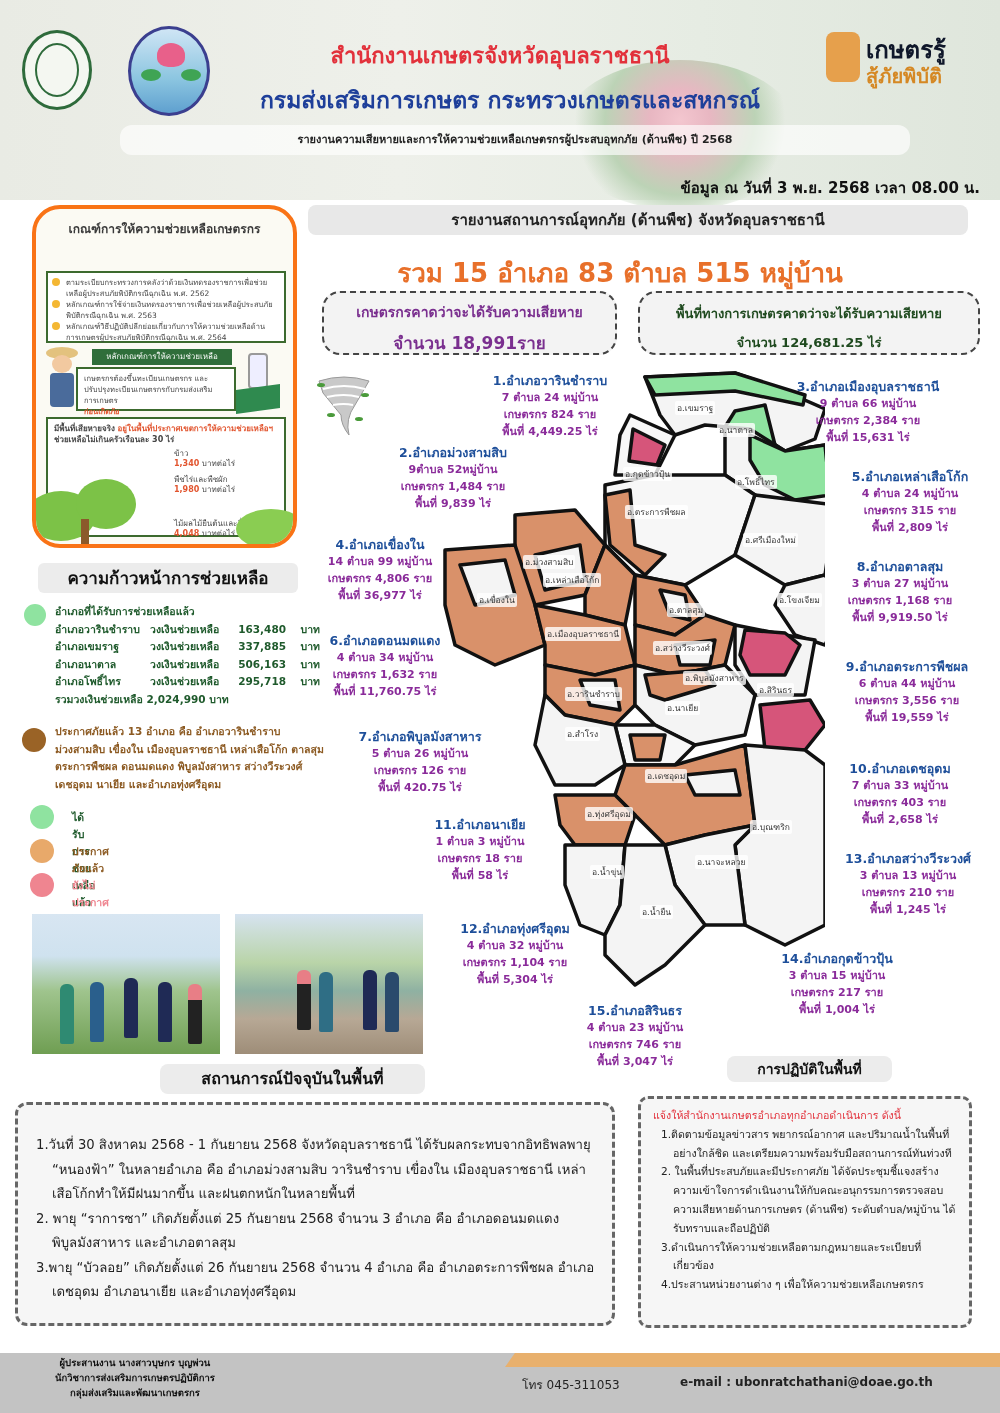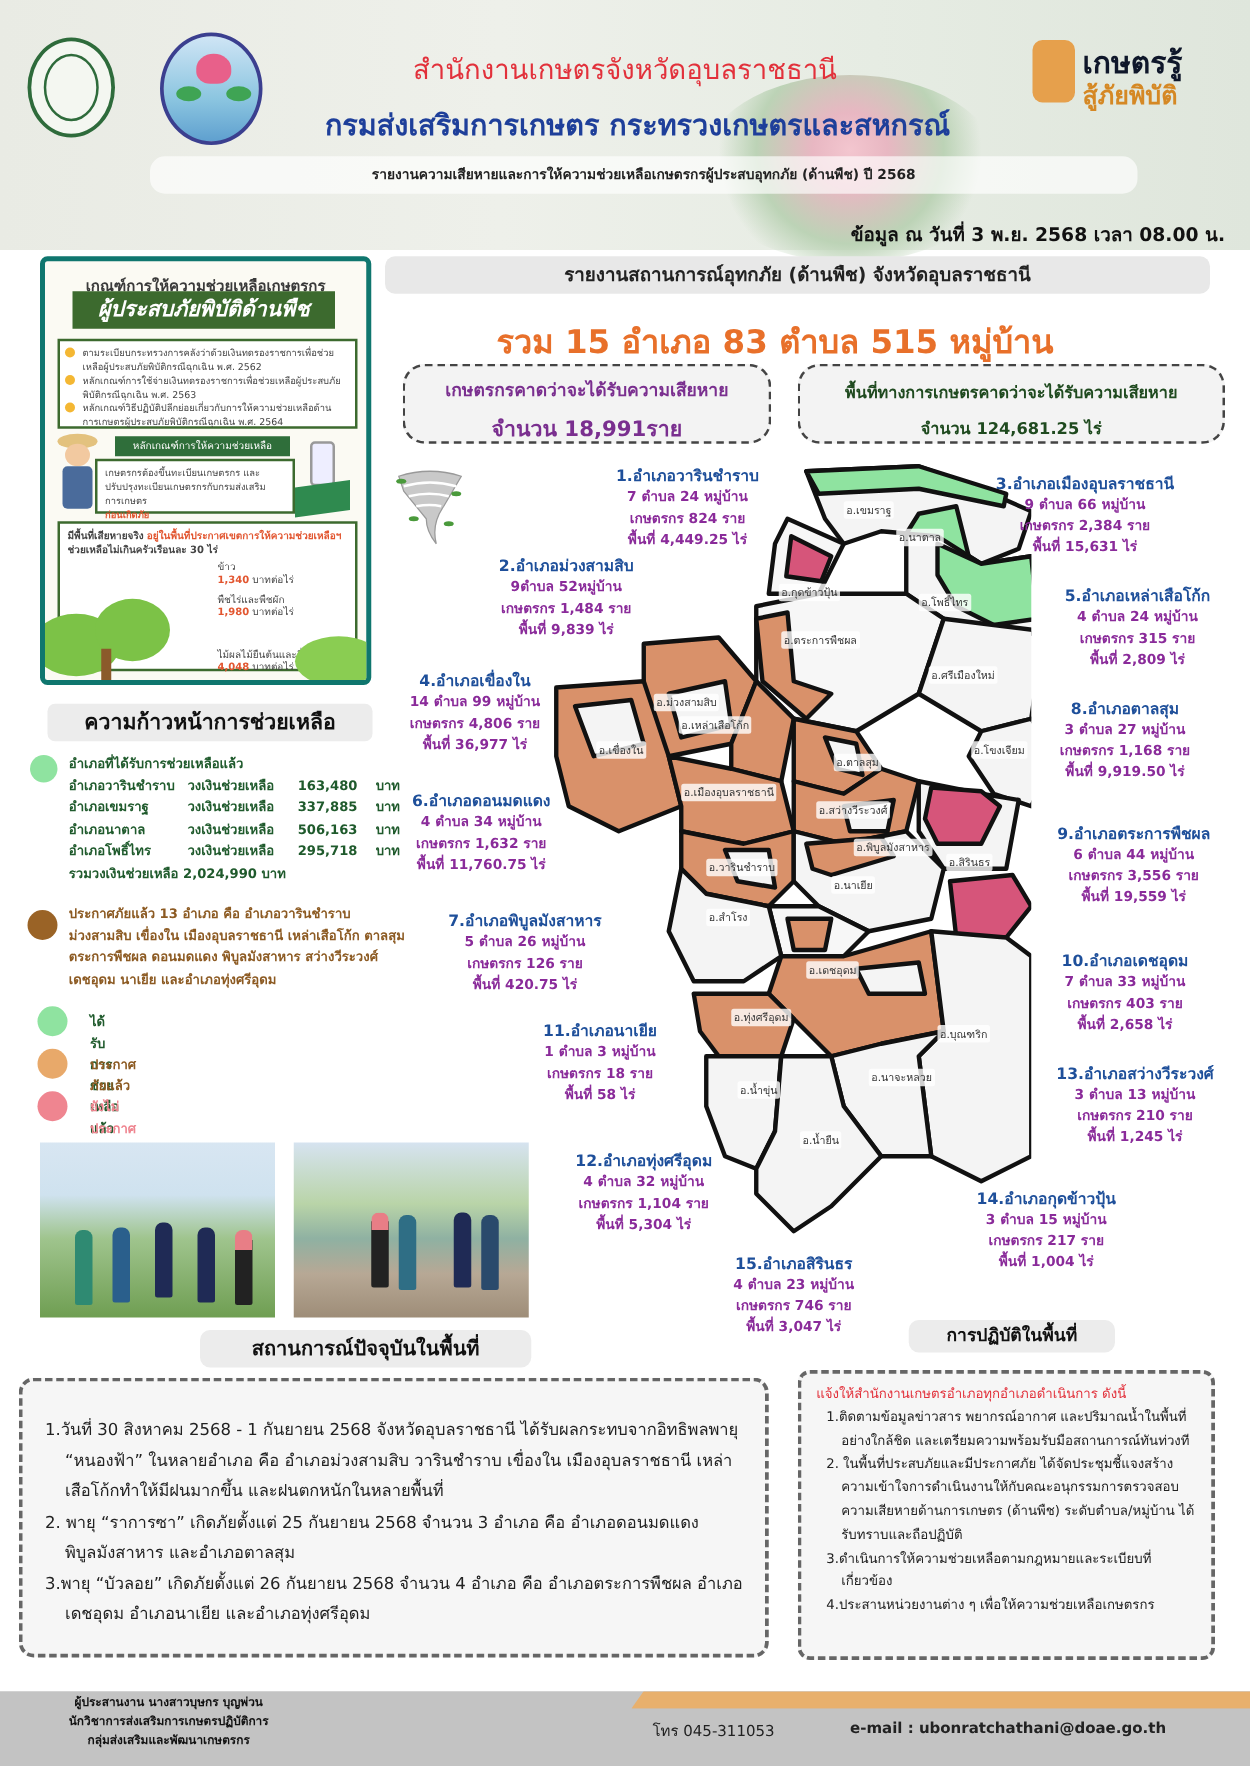--- a/index.html
+++ b/index.html
@@ -11,26 +11,26 @@
   .logo{border-radius:50%;}
   .logo1{left:22px;top:30px;width:70px;height:80px;border:3px solid #2e6b3b;background:#f4f7f1}
   .logo1 .inner{position:absolute;left:10px;top:10px;width:44px;height:54px;border:2px solid #2e6b3b;border-radius:50%}
   .logo2{left:128px;top:26px;width:82px;height:90px;border:3px solid #3b3f8f;background:linear-gradient(#cfe5f5,#8bc5e0 60%,#5fa0cf)}
   .logo2 .lotus{position:absolute;left:26px;top:14px;width:28px;height:24px;border-radius:50% 50% 40% 40%;background:#e8608a}
   .logo2 .leaf{position:absolute;top:40px;width:20px;height:12px;border-radius:50%;background:#3fa454}
   .logo3{left:826px;top:28px;width:152px;height:64px}
   .fist{position:absolute;left:0;top:4px;width:34px;height:50px;background:#e6a04c;border-radius:8px}
   .logo3 .t1{position:absolute;left:40px;top:2px;font-size:24px;font-weight:bold;color:#0f172a}
   .logo3 .t2{position:absolute;left:40px;top:32px;font-size:20px;font-weight:bold;color:#d58824}
-  .title1{left:200px;top:38px;width:600px;text-align:center;font-size:22px;font-weight:normal;color:#e2313b}
+  .title1{left:200px;top:38px;width:600px;text-align:center;font-size:22px;font-weight:bold;color:#e2313b}
   .title2{left:200px;top:82px;width:620px;text-align:center;font-size:23px;font-weight:bold;color:#1e3f9a}
   .title3{left:120px;top:125px;width:790px;height:30px;border-radius:12px;background:rgba(255,255,255,0.65);text-align:center;font-size:11px;font-weight:bold;color:#222;line-height:30px}
   .dateline{left:560px;top:176px;width:420px;text-align:right;font-size:15px;font-weight:bold;color:#111}
   
-  .card{left:32px;top:205px;width:265px;height:343px;border:4px solid #0f766e;border-radius:6px;background:#fbfaf3;overflow:hidden}
+  .card{left:32px;top:205px;width:265px;height:343px;border:4px solid #f97316;border-radius:28px;background:#fbfaf3;overflow:hidden}
   .card .h1{position:absolute;left:0;top:10px;width:100%;text-align:center;font-size:12px;font-weight:bold;color:#3a3a3a}
   .card .banner{position:absolute;left:22px;top:24px;width:210px;height:30px;background:#3c6a2e;color:#fff;font-size:17px;font-weight:bold;font-style:italic;text-align:center;line-height:30px}
   .card .box{position:absolute;left:10px;width:240px;border:2px solid #3c6a2e;background:#fff;font-size:7.5px;color:#444;padding:4px 6px 4px 18px;line-height:11px}
   .card .bul{position:absolute;left:4px;width:8px;height:8px;border-radius:50%;background:#f4b733}
   .card .sub{position:absolute;left:56px;top:140px;width:140px;height:16px;background:#2f6e3a;color:#fff;font-size:8px;text-align:center;line-height:16px}
   .farmer{position:absolute;left:8px;top:138px;width:36px;height:60px}
   .farmer .hat{position:absolute;left:2px;top:0;width:32px;height:12px;border-radius:50%;background:#e3c27e}
   .farmer .face{position:absolute;left:8px;top:8px;width:20px;height:18px;border-radius:50%;background:#f2c9a0}
   .farmer .bod{position:absolute;left:6px;top:26px;width:24px;height:34px;background:#4a6b9b;border-radius:4px}
   .phone{position:absolute;left:212px;top:144px;width:20px;height:36px;background:#eef;border:2px solid #999;border-radius:4px}
@@ -108,21 +108,20 @@
   <div class="t1">เกษตรรู้</div>
   <div class="t2">สู้ภัยพิบัติ</div>
 </div>
 <div class="abs title1">สำนักงานเกษตรจังหวัดอุบลราชธานี</div>
 <div class="abs title2">กรมส่งเสริมการเกษตร กระทรวงเกษตรและสหกรณ์</div>
 <div class="abs title3">รายงานความเสียหายและการให้ความช่วยเหลือเกษตรกรผู้ประสบอุทกภัย (ด้านพืช)  ปี 2568</div>
 <div class="abs dateline">ข้อมูล ณ วันที่ 3 พ.ย. 2568 เวลา 08.00 น.</div>
 
 <div class="abs card">
   <div class="h1">เกณฑ์การให้ความช่วยเหลือเกษตรกร</div>
-  <div class="banner">ผู้ประสบภัยพิบัติด้านพืช</div>
   <div class="box" style="top:62px;height:72px">
     <div style="position:relative"><span class="bul" style="top:1px;left:-14px"></span><span>ตามระเบียบกระทรวงการคลังว่าด้วยเงินทดรองราชการเพื่อช่วยเหลือผู้ประสบภัยพิบัติกรณีฉุกเฉิน พ.ศ. 2562</span></div>
     <div style="position:relative"><span class="bul" style="top:1px;left:-14px"></span><span>หลักเกณฑ์การใช้จ่ายเงินทดรองราชการเพื่อช่วยเหลือผู้ประสบภัยพิบัติกรณีฉุกเฉิน พ.ศ. 2563</span></div>
     <div style="position:relative"><span class="bul" style="top:1px;left:-14px"></span><span>หลักเกณฑ์วิธีปฏิบัติปลีกย่อยเกี่ยวกับการให้ความช่วยเหลือด้านการเกษตรผู้ประสบภัยพิบัติกรณีฉุกเฉิน พ.ศ. 2564</span></div>
   </div>
   <div class="farmer">
       <div class="hat"></div>
       <div class="face"></div>
       <div class="bod"></div>
     </div>

